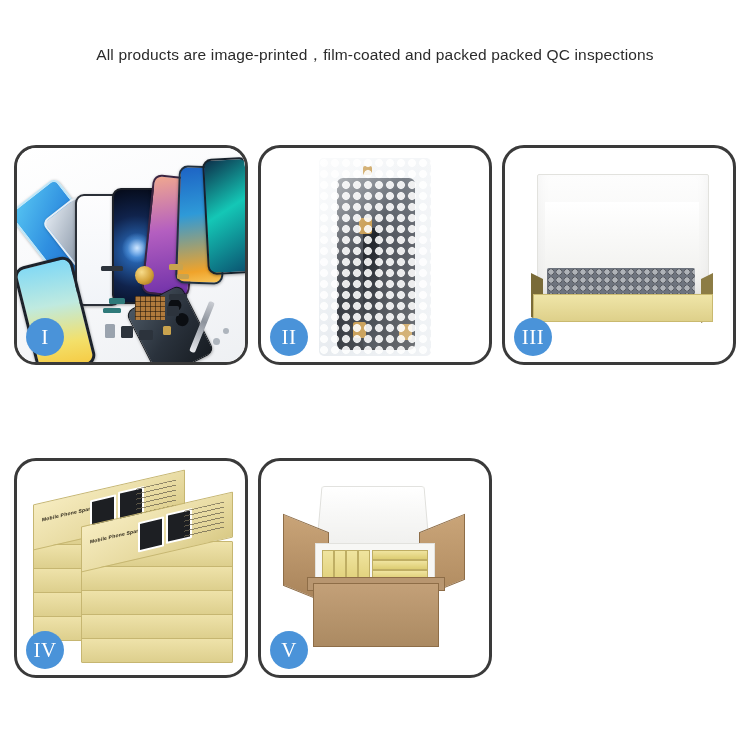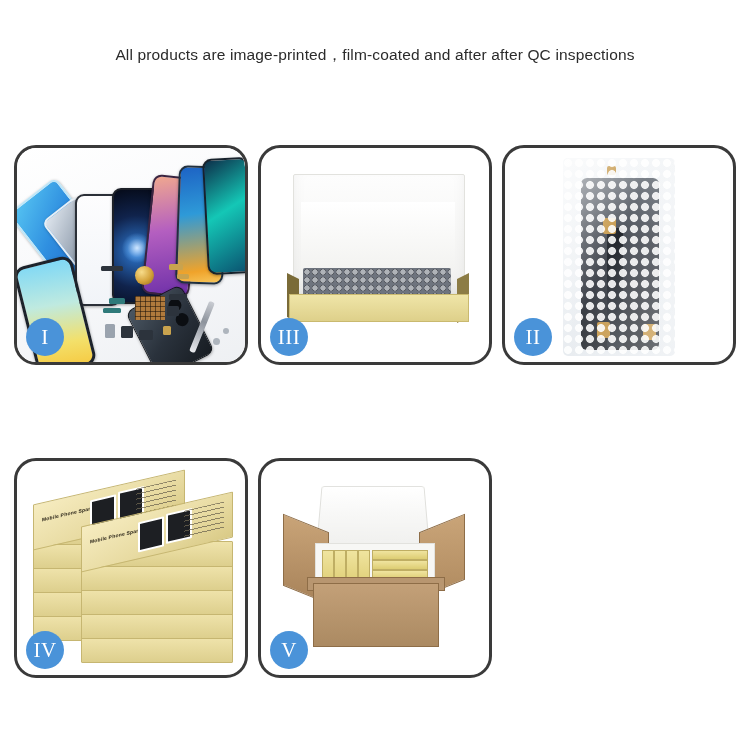--- a/index.html
+++ b/index.html
@@ -397,21 +397,21 @@
   .p6 .tape {
     position: absolute;
     width: 16px; height: 22px;
     background: rgba(130,104,66,.55);
   }
 </style>
 </head>
 <body>
 
 <div class="header">
-  <p class="page-subtitle">All products are image-printed，film-coated and after after QC inspections</p>
+  <p class="page-subtitle">All products are image-printed，film-coated and packed packed QC inspections</p>
 </div>
 
 <div class="grid">
 
   <div class="panel p1">
     <div class="panel-stage">
       <div class="bgwash"></div>
       <div class="phone ph-tilt"></div>
       <div class="phone ph-tilt2"></div>
       <div class="phone ph-glass"></div>
@@ -436,46 +436,46 @@
       <div class="chip" style="left:88px;top:176px;width:10px;height:14px;background:#9aa3ae;"></div>
       <div class="chip dark" style="left:104px;top:178px;width:12px;height:12px;"></div>
       <div class="chip dark" style="left:122px;top:182px;width:14px;height:10px;"></div>
       <div class="chip gold" style="left:146px;top:178px;width:8px;height:9px;"></div>
       <div class="chip" style="left:196px;top:190px;width:7px;height:7px;background:#aeb5bd;border-radius:50%;"></div>
       <div class="chip" style="left:206px;top:180px;width:6px;height:6px;background:#aeb5bd;border-radius:50%;"></div>
     </div>
     <div class="badge">I</div>
   </div>
 
-  <div class="panel p3">
-    <div class="panel-stage">
-      <div class="box-lid"></div>
-      <div class="foam"></div>
-      <div class="bubbles-dark"></div>
-      <div class="box-left"></div>
-      <div class="box-right"></div>
-      <div class="box-front"></div>
-    </div>
-    <div class="badge">III</div>
-  </div>
-
   <div class="panel p2">
     <div class="panel-stage">
       <div class="bwrap">
         <div class="inner-screen"></div>
         <div class="flex-cable"></div>
         <div class="tab" style="left:40px;top:60px;"></div>
         <div class="tab" style="left:34px;top:164px;"></div>
         <div class="tab" style="left:80px;top:166px;"></div>
         <div class="tab" style="left:44px;top:8px;width:9px;height:9px;"></div>
         <div class="bubbles"></div>
         <div class="sheen"></div>
       </div>
     </div>
     <div class="badge">II</div>
+  </div>
+
+  <div class="panel p3">
+    <div class="panel-stage">
+      <div class="box-lid"></div>
+      <div class="foam"></div>
+      <div class="bubbles-dark"></div>
+      <div class="box-left"></div>
+      <div class="box-right"></div>
+      <div class="box-front"></div>
+    </div>
+    <div class="badge">III</div>
   </div>
 
   <div class="panel p4">
     <div class="panel-stage">
       <div class="stack">
         <div class="kbox" style="left:2px;  top:130px;"></div>
         <div class="kbox" style="left:2px;  top:106px;"></div>
         <div class="kbox" style="left:2px;  top:82px;"></div>
         <div class="kbox" style="left:2px;  top:58px;"></div>
         <div class="kbox" style="left:2px;  top:34px;"></div>

